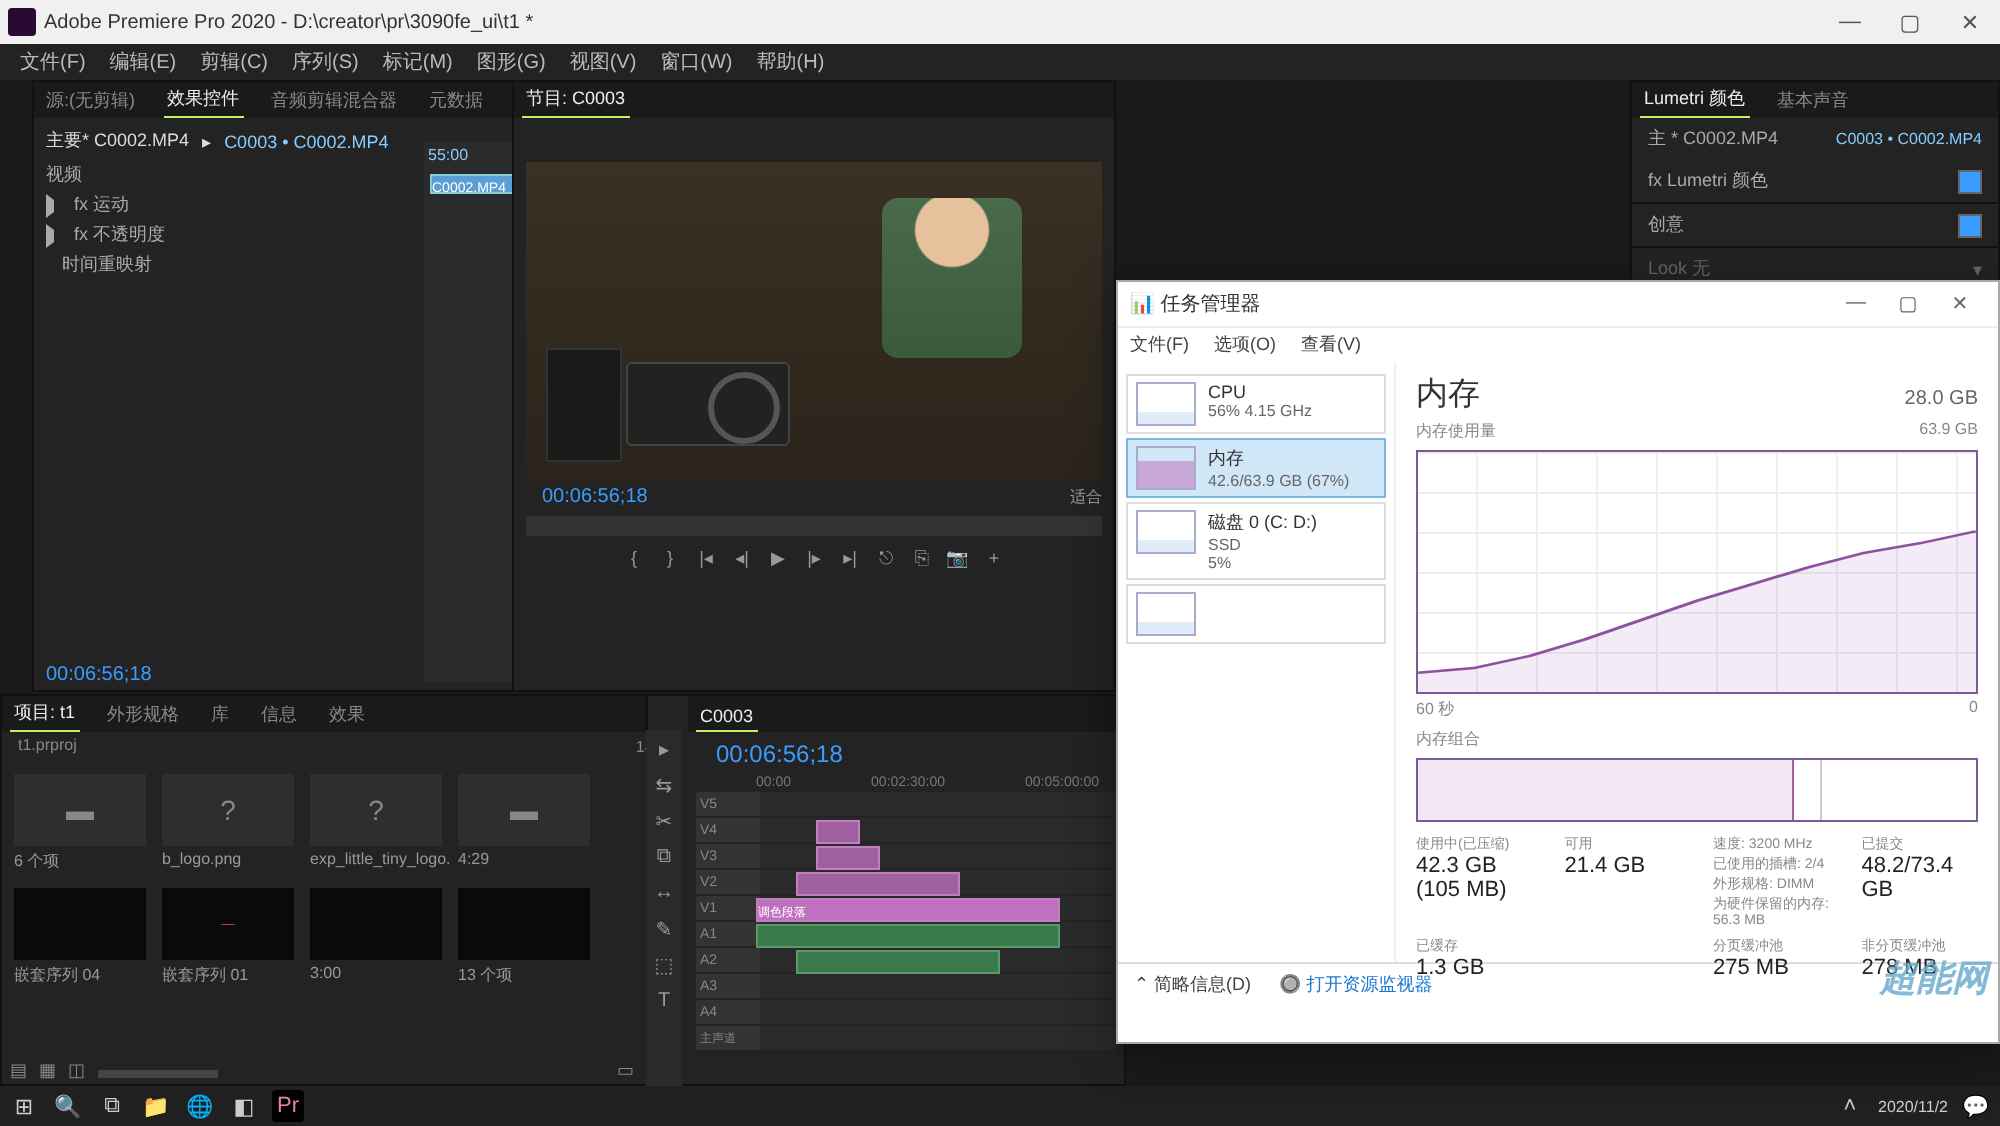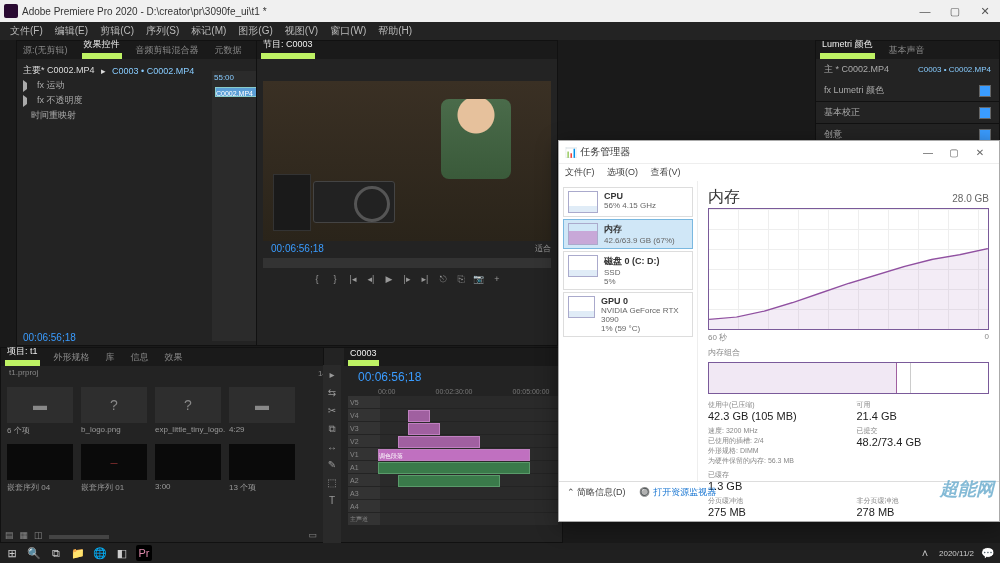--- a/index.html
+++ b/index.html
@@ -7,21 +7,21 @@
 .titlebar .icon{width:14px;height:14px;background:#2a0a32;margin:0 4px;border-radius:2px}
 .titlebar .ttl{flex:1}
 .winbtns{display:flex}
 .winbtns div{width:30px;height:22px;display:flex;align-items:center;justify-content:center;font-size:11px;color:#555}
 .menubar{height:18px;background:#232323;display:flex;align-items:center;padding:0 4px;font-size:10px;color:#bbb}
 .menubar span{padding:0 6px;cursor:default}
 .workspace{position:relative;height:503px;background:#1a1a1a}
 .panel{position:absolute;background:#232323;border:1px solid #111;box-sizing:border-box;font-size:9px}
 .tabs{height:18px;display:flex;align-items:flex-end;background:#1a1a1a;font-size:9px;padding:0 4px;gap:12px}
 .tabs span{padding:2px 2px;color:#888}
-.tabs span.on{color:#eee;border-bottom:6px solid #bef264}
+.tabs span.on{color:#eee;border-bottom:1px solid #bef264}
 
 #fx{left:16px;top:0;width:255px;height:306px}
 #fx .body{padding:4px 6px;color:#aaa}
 .fxrow{display:flex;align-items:center;gap:4px;padding:1px 0}
 .tri{display:inline-block;width:6px;height:6px;border-left:4px solid #aaa;border-top:3px solid transparent;border-bottom:3px solid transparent}
 .tcbar{position:absolute;top:30px;right:0;width:58px;height:270px;background:#2b2b2b}
 .clipbar{position:absolute;top:46px;left:198px;width:40px;height:8px;background:#5a9ed6;border:1px solid #8cc}
 
 #prog{left:256px;top:0;width:302px;height:306px}
 .viewer{margin:22px 6px 0;height:160px;background:linear-gradient(#3a3024,#2a241a);position:relative;overflow:hidden}
@@ -63,33 +63,33 @@
 #tm .mb{padding:2px 6px;font-size:9px;color:#444}
 #tm .mb span{margin-right:10px}
 #tm .tabrow{display:flex;padding:0 6px;font-size:9px;color:#444;border-bottom:1px solid #ddd}
 #tm .tabrow span{padding:4px 6px}
 #tm .tabrow span.on{border-bottom:2px solid #1976d2;color:#000}
 #tm .main{display:flex;height:300px}
 #tm .side{width:130px;border-right:1px solid #eee;padding:4px}
 .metric{border:1px solid #ddd;margin:2px 0;padding:3px 4px;display:flex;gap:6px;font-size:8px}
 .metric.on{background:#d0e7f7;border-color:#7ab8e0}
 .metric .mg{width:28px;height:20px;border:1px solid #aac;background:linear-gradient(to top,#e0ecf7 30%,transparent 30%)}
-.metric .mt b{display:block;font-size:9px;font-weight:700;color:#333}
+.metric .mt b{display:block;font-size:9px;font-weight:400;color:#333}
 .metric .mt span{color:#666}
 #tm .detail{flex:1;padding:6px 10px}
 .dh{display:flex;justify-content:space-between;align-items:baseline}
 .dh h2{margin:0;font-size:16px;font-weight:400}
 .dh span{font-size:10px;color:#666}
 .sub{font-size:8px;color:#888;margin:2px 0 4px}
 .graph{height:120px;border:1px solid #7a5a9a;position:relative;background:repeating-linear-gradient(to right,transparent 0 29px,#eee 29px 30px),repeating-linear-gradient(to top,transparent 0 19px,#eee 19px 20px)}
 .graph svg{position:absolute;inset:0;width:100%;height:100%}
 .small{height:30px;border:1px solid #7a5a9a;margin:4px 0;position:relative}
 .small .fill{position:absolute;left:0;top:0;bottom:0;width:67%;background:rgba(160,100,180,.15);border-right:1px solid #a060a0}
 .small .fill2{position:absolute;left:67%;top:0;bottom:0;width:5%;border-right:1px solid #ccc}
-.stats{display:grid;grid-template-columns:1fr 1fr;gap:4px 16px;font-size:8px;margin-top:6px}
+.stats{display:grid;grid-template-columns:1fr 1fr 1fr 1fr;gap:4px 16px;font-size:8px;margin-top:6px}
 .stats .s b{display:block;font-size:11px;font-weight:400;color:#222}
 .stats .s span{color:#888;font-size:7px}
 #tm .ft{border-top:1px solid #ddd;padding:4px 8px;font-size:9px;color:#444;display:flex;gap:14px}
 #tm .ft a{color:#1976d2;text-decoration:none}
 
 .wm{position:absolute;right:6px;bottom:26px;width:120px;height:40px;color:#6ac;font-size:18px;font-style:italic;font-weight:bold;opacity:.8;z-index:20;text-align:right}
 
 .taskbar{position:absolute;bottom:0;left:0;right:0;height:20px;background:#202020;display:flex;align-items:center;padding:0 4px;gap:6px}
 .taskbar .tb-ic{width:16px;height:16px;display:flex;align-items:center;justify-content:center;color:#ccc;font-size:11px}
 .taskbar .sp{flex:1}
@@ -124,20 +124,23 @@
 
   <div id="fx" class="panel">
     <div class="tabs">
       <span>源:(无剪辑)</span>
       <span class="on">效果控件</span>
       <span>音频剪辑混合器</span>
       <span>元数据</span>
     </div>
     <div class="body">
       <div class="fxrow" style="color:#ddd"><span>主要* C0002.MP4</span>&nbsp;▸&nbsp;<span style="color:#8cf">C0003 • C0002.MP4</span></div>
+      <div class="fxrow" style="margin-top:2px">
+          <span>视频</span>
+        </div>
       <div class="fxrow">
           <span class="tri"></span>
           <span>fx 运动</span>
         </div>
       <div class="fxrow">
           <span class="tri"></span>
           <span>fx 不透明度</span>
         </div>
       <div class="fxrow" style="padding-left:8px">
           <span>时间重映射</span>
@@ -187,24 +190,20 @@
       </div>
     <div class="sec" style="border:none">
         <span>主 * C0002.MP4</span>
         <span style="color:#8cf;font-size:8px">C0003 • C0002.MP4</span>
       </div>
     <div class="sec">
         <span>fx  Lumetri 颜色</span>
         <span class="chk"></span>
       </div>
     <div class="sec">
-        <span>基本校正</span>
-        <span class="chk"></span>
-      </div>
-    <div class="sec">
         <span>创意</span>
         <span class="chk"></span>
       </div>
     <div class="sec" style="color:#666">
         <span>Look  无</span>
         <span>▾</span>
       </div>
   </div>
 
   <div id="proj" class="panel">
@@ -355,27 +354,30 @@
         <div class="metric on">
             <div class="mg" style="background:linear-gradient(to top,#c8a8d8 67%,transparent 67%)"></div>
             <div class="mt"><b>内存</b><span>42.6/63.9 GB (67%)</span></div>
           </div>
         <div class="metric">
             <div class="mg"></div>
             <div class="mt"><b>磁盘 0 (C: D:)</b><span>SSD</span><br><span>5%</span></div>
           </div>
         <div class="metric">
             <div class="mg"></div>
-            <div class="mt"><b>GPU 0</b><span>NVIDIA GeForce RTX 3090</span><br><span>1% (59 °C)</span></div>
           </div>
       </div>
       <div class="detail">
         <div class="dh">
             <h2>内存</h2>
             <span>28.0 GB</span>
+          </div>
+        <div class="sub" style="display:flex;justify-content:space-between">
+            <span>内存使用量</span>
+            <span>63.9 GB</span>
           </div>
         <div class="graph">
           <svg viewBox="0 0 100 100" preserveAspectRatio="none">
               <polyline points="0,92 10,90 20,85 30,78 40,70 50,62 60,55 70,48 80,42 90,38 100,33" fill="none" stroke="#9050a0" stroke-width="1"></polyline>
               <polyline points="0,92 10,90 20,85 30,78 40,70 50,62 60,55 70,48 80,42 90,38 100,33 100,100 0,100" fill="rgba(160,100,180,.12)" stroke="none"></polyline>
             </svg>
         </div>
         <div class="sub" style="display:flex;justify-content:space-between">
             <span>60 秒</span>
             <span>0</span>

